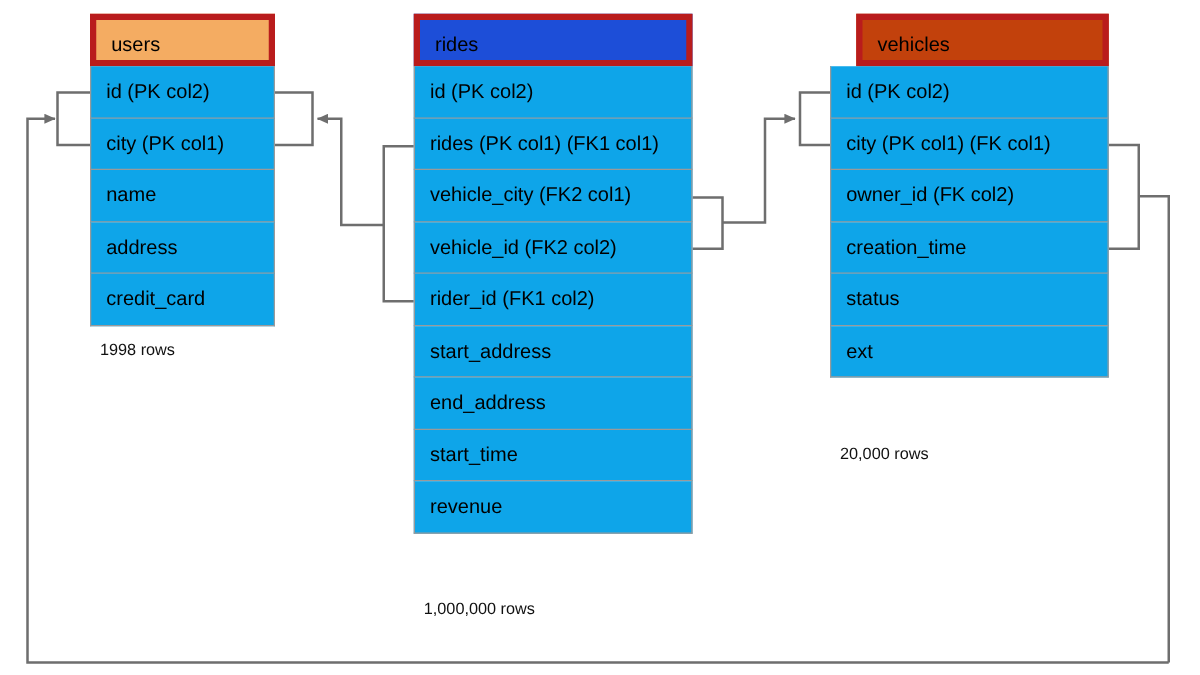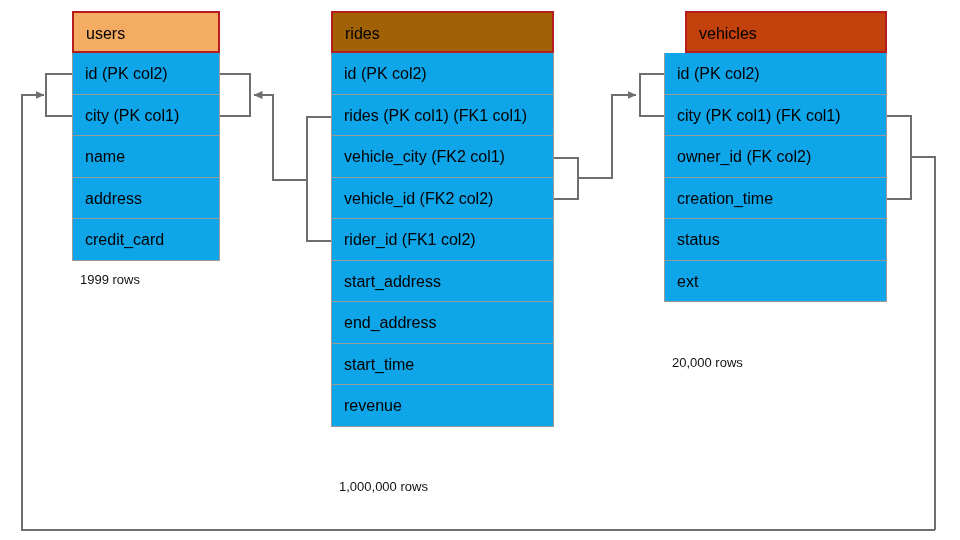--- a/index.html
+++ b/index.html
@@ -34,21 +34,21 @@
   .entity {
     position: absolute;
     box-sizing: border-box;
   }
   .entity-header {
     box-sizing: border-box;
     height: 42px;
     line-height: 42px;
     padding: 0 12px;
     font-size: 16px;
-    border: 2px solid #b91c1c;
+    border: 5px solid #b91c1c;
     color: #000;
     white-space: nowrap;
     overflow: hidden;
   }
   .entity-field {
     box-sizing: border-box;
     height: 41.5px;
     line-height: 41.5px;
     padding: 0 12px;
     font-size: 16px;
@@ -107,23 +107,23 @@
 
   <div id="entities-layer">
       <div class="entity" style="left: 72px; top: 11px; width: 148px;">
         <div class="entity-header" style="background: rgb(244, 172, 98);">users</div>
         <div class="entity-field">id (PK col2)</div>
         <div class="entity-field">city (PK col1)</div>
         <div class="entity-field">name</div>
         <div class="entity-field">address</div>
         <div class="entity-field">credit_card</div>
       </div>
-      <div class="rowcount" style="left: 80px; top: 271.5px;">1999 rows</div>
+      <div class="rowcount" style="left: 80px; top: 271.5px;">1998 rows</div>
       <div class="entity" style="left: 331px; top: 11px; width: 223px;">
-        <div class="entity-header" style="background: #a16207;">rides</div>
+        <div class="entity-header" style="background: #1d4ed8;">rides</div>
         <div class="entity-field">id (PK col2)</div>
         <div class="entity-field">rides (PK col1) (FK1 col1)</div>
         <div class="entity-field">vehicle_city (FK2 col1)</div>
         <div class="entity-field">vehicle_id (FK2 col2)</div>
         <div class="entity-field">rider_id (FK1 col2)</div>
         <div class="entity-field">start_address</div>
         <div class="entity-field">end_address</div>
         <div class="entity-field">start_time</div>
         <div class="entity-field">revenue</div>
       </div>

